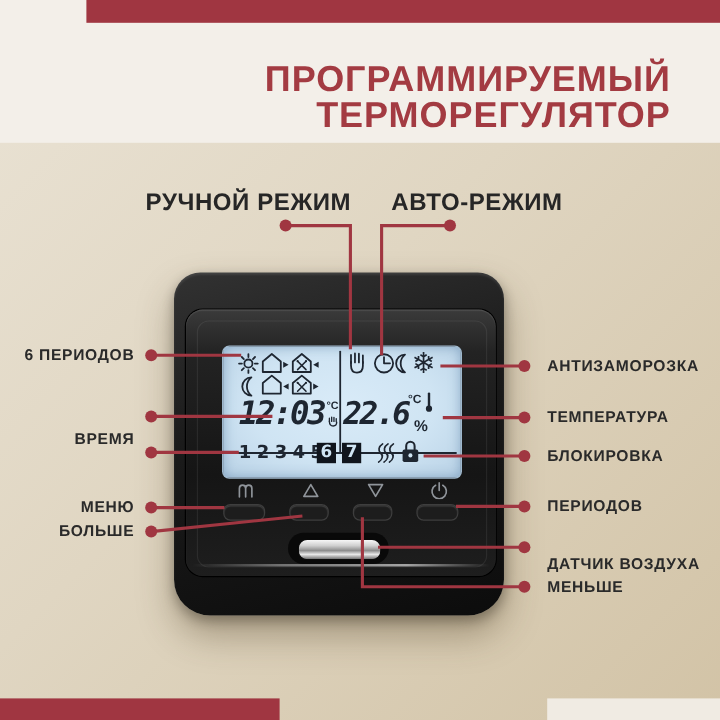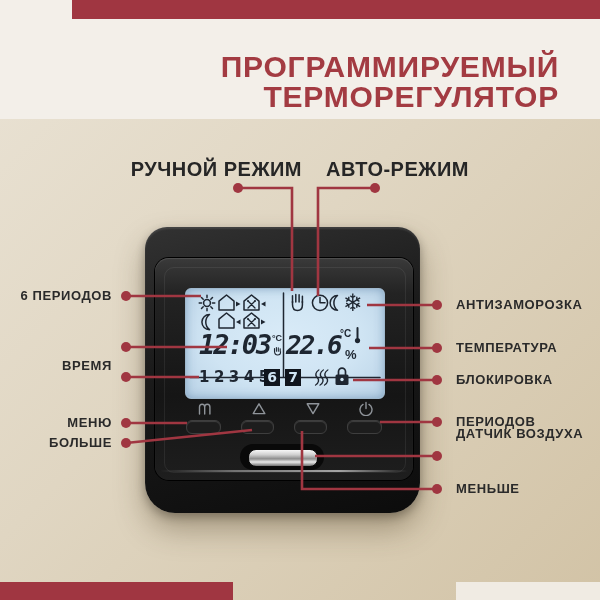--- a/index.html
+++ b/index.html
@@ -9,28 +9,28 @@
   
   .bg-top-band{position:absolute;left:0;top:0;width:600px;height:119px;background:var(--c-bg_top,#f3efe9);}
   .bar-top{position:absolute;left:72px;top:0;width:528px;height:19px;background:var(--c-accent,#a03641);}
   .bar-bottom{position:absolute;left:0;top:582px;width:233px;height:18px;background:var(--c-accent,#a03641);}
   .block-corner{position:absolute;left:456px;top:582px;width:144px;height:18px;background:var(--c-corner_light,#f0ebe3);}
   
   .title{position:absolute;top:34px;right:41px;text-align:right;color:var(--c-title,#a33b42);
          font-weight:bold;font-size:30px;line-height:30px;letter-spacing:0.8px;z-index:20;margin-top:18px;}
   
   .mode{position:absolute;top:158px;font-weight:bold;font-size:20px;letter-spacing:0.5px;color:#262626;z-index:20;text-align:center;}
-  .mode-manual{left:112px;width:190px;text-align:right;}
+  .mode-manual{left:112px;width:190px;}
   .mode-auto{left:315px;width:165px;}
   
   .co{position:absolute;font-weight:bold;font-size:13px;letter-spacing:0.6px;color:#2a2a2a;z-index:30;line-height:16px;}
   .co-l{left:0;width:112px;text-align:right;}
   .co-r{left:456px;width:142px;text-align:left;}
   .l1{top:288px}.l2{top:358px}.l3{top:369px}.l4{top:415px}.l5{top:435px}
-  .r1{top:297px}.r2{top:340px}.r3{top:372px}.r4{top:414px}.r5{top:426px}.r6{top:481px}
+  .r1{top:297px}.r2{top:340px}.r3{top:372px}.r4{top:414px}.r5{top:462px}.r6{top:481px}
   
   .device-body{position:absolute;left:145px;top:227px;width:275px;height:286px;
     border-radius:22px 22px 30px 30px;
     background:linear-gradient(165deg,#323232 0%,#1b1b1b 40%,#0c0c0c 100%);
     box-shadow:0 16px 30px rgba(70,55,30,.38),0 4px 10px rgba(0,0,0,.3),inset 0 2px 2px rgba(255,255,255,.10);
     z-index:10;}
   .device-face{position:absolute;left:155px;top:258px;width:258px;height:222px;border-radius:14px;
     background:linear-gradient(180deg,#3a3a3a 0%,#232323 16%,#151515 62%,#1e1e1e 100%);
     box-shadow:0 0 0 1px #000,inset 0 1px 1px rgba(255,255,255,.12);z-index:11;}
   .device-bevel{position:absolute;left:164px;top:267px;width:240px;height:204px;border-radius:10px;

